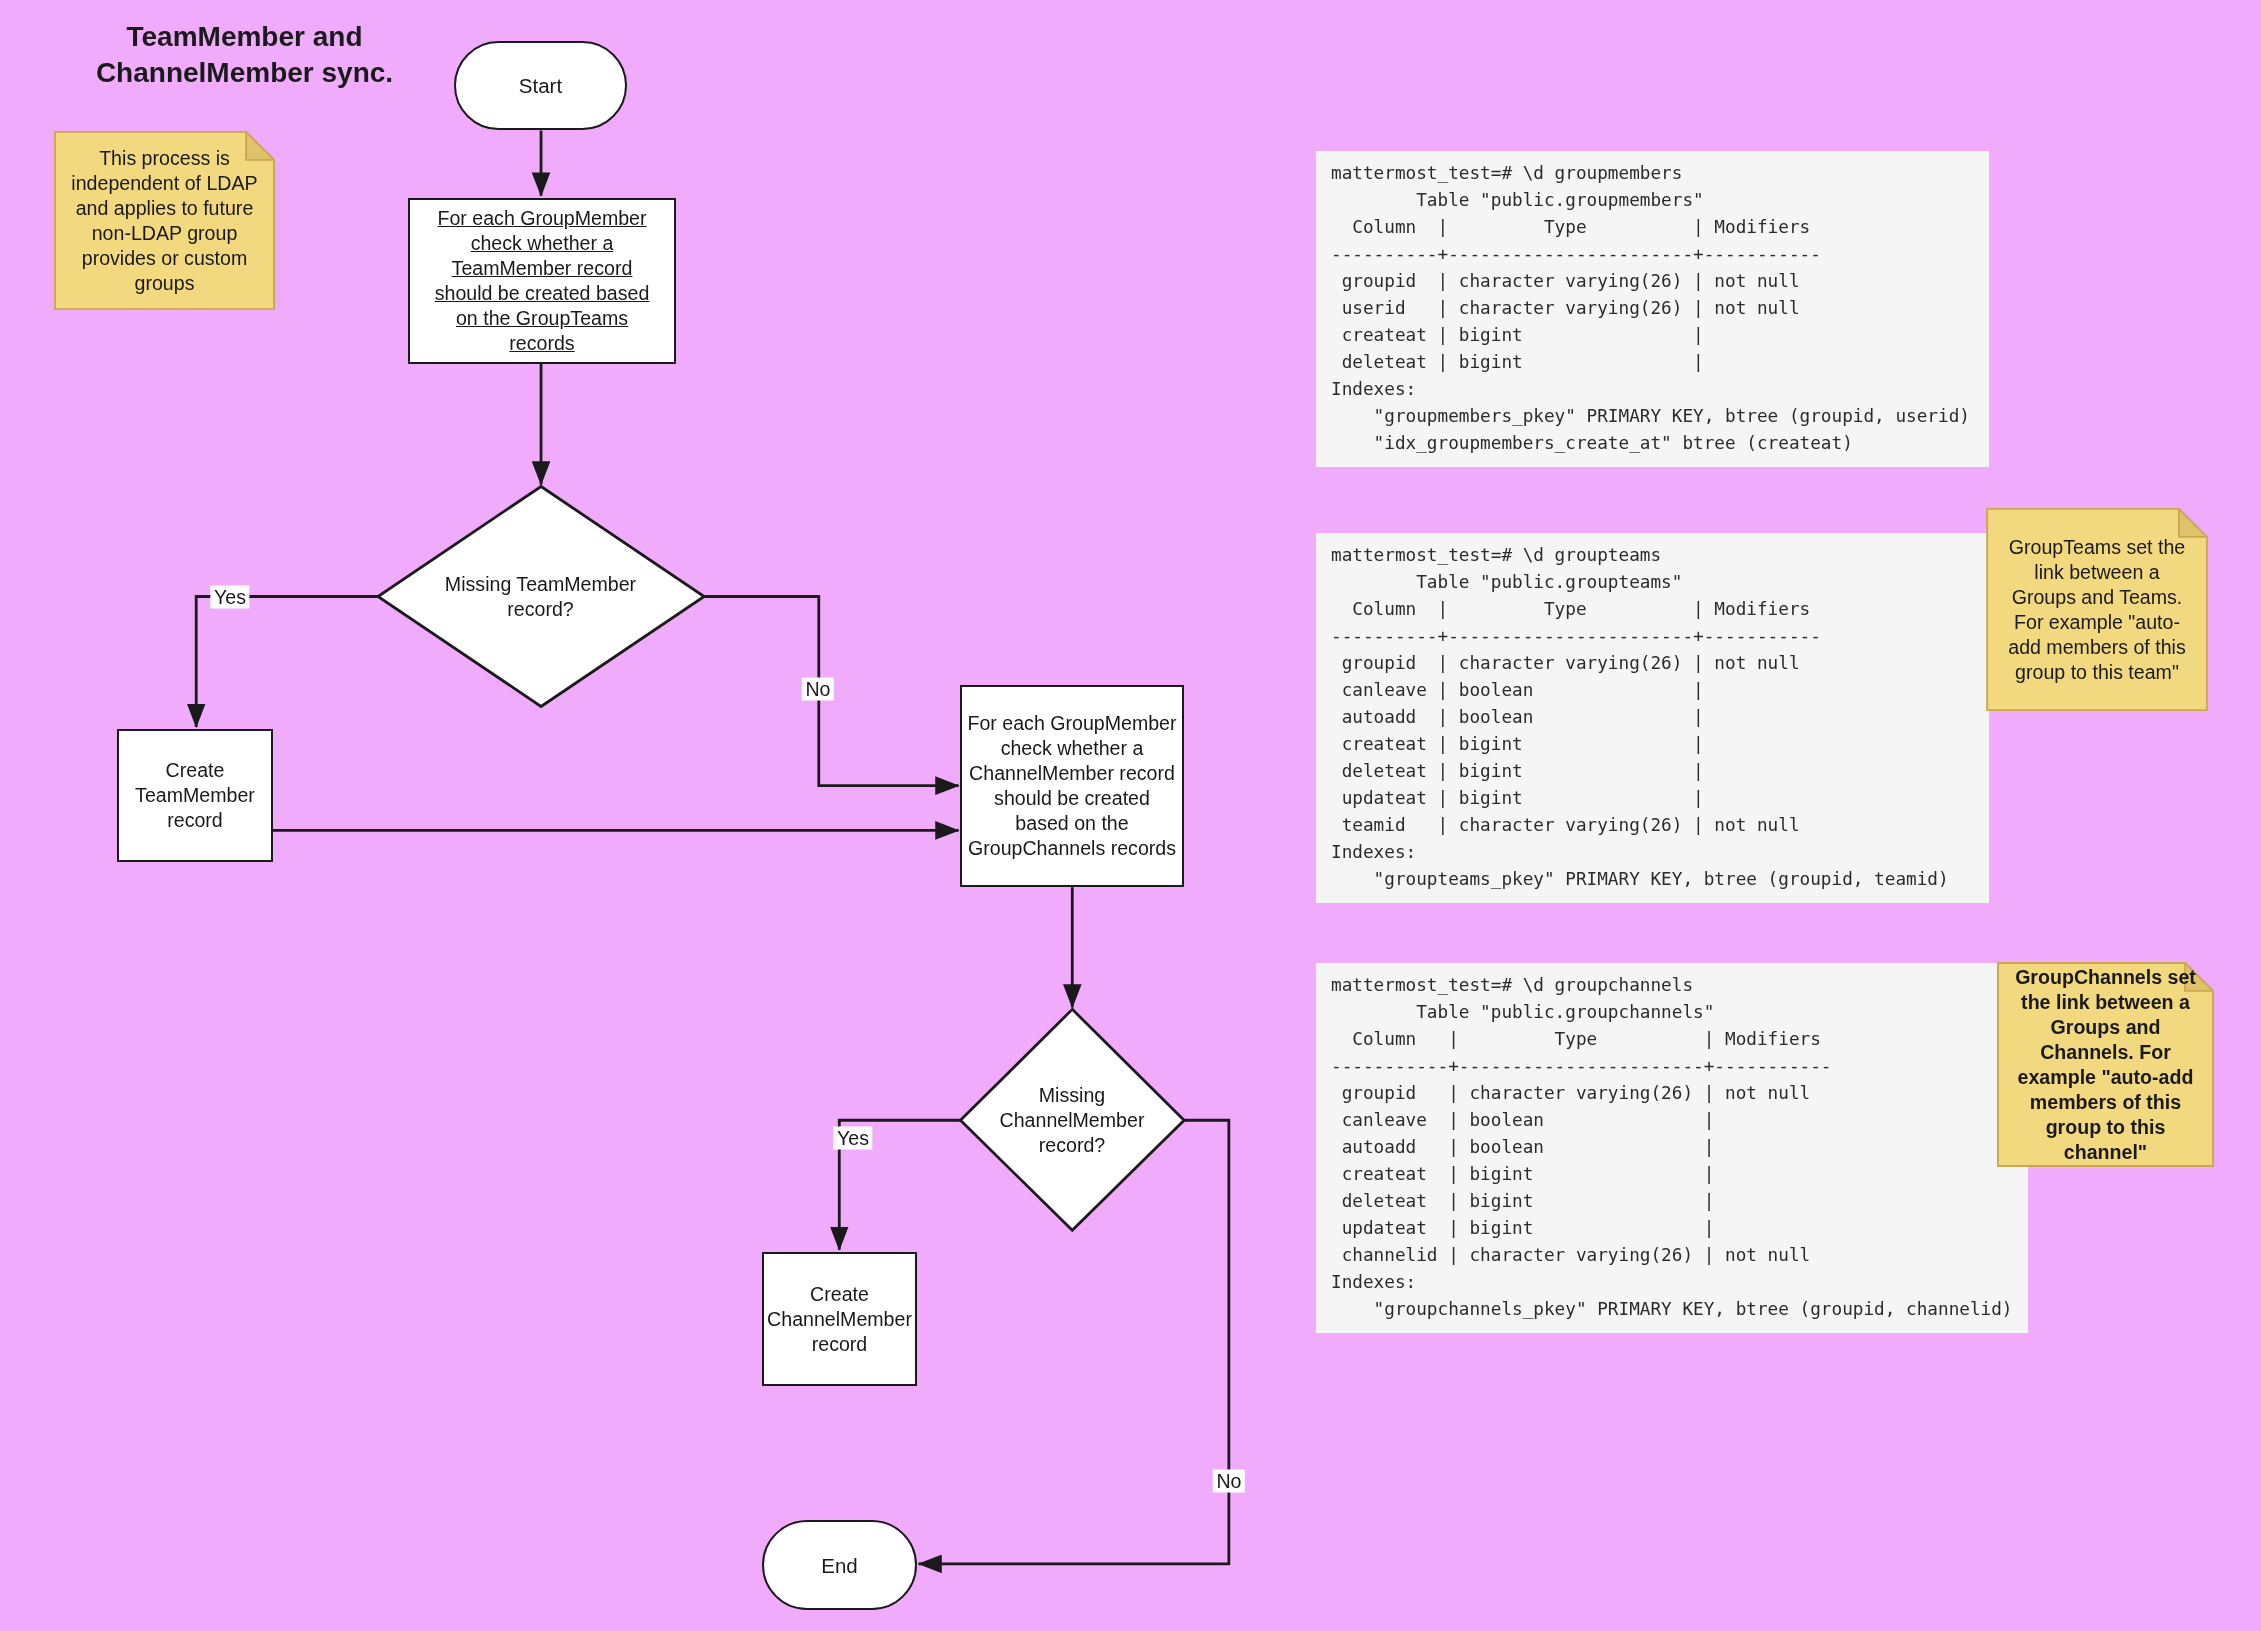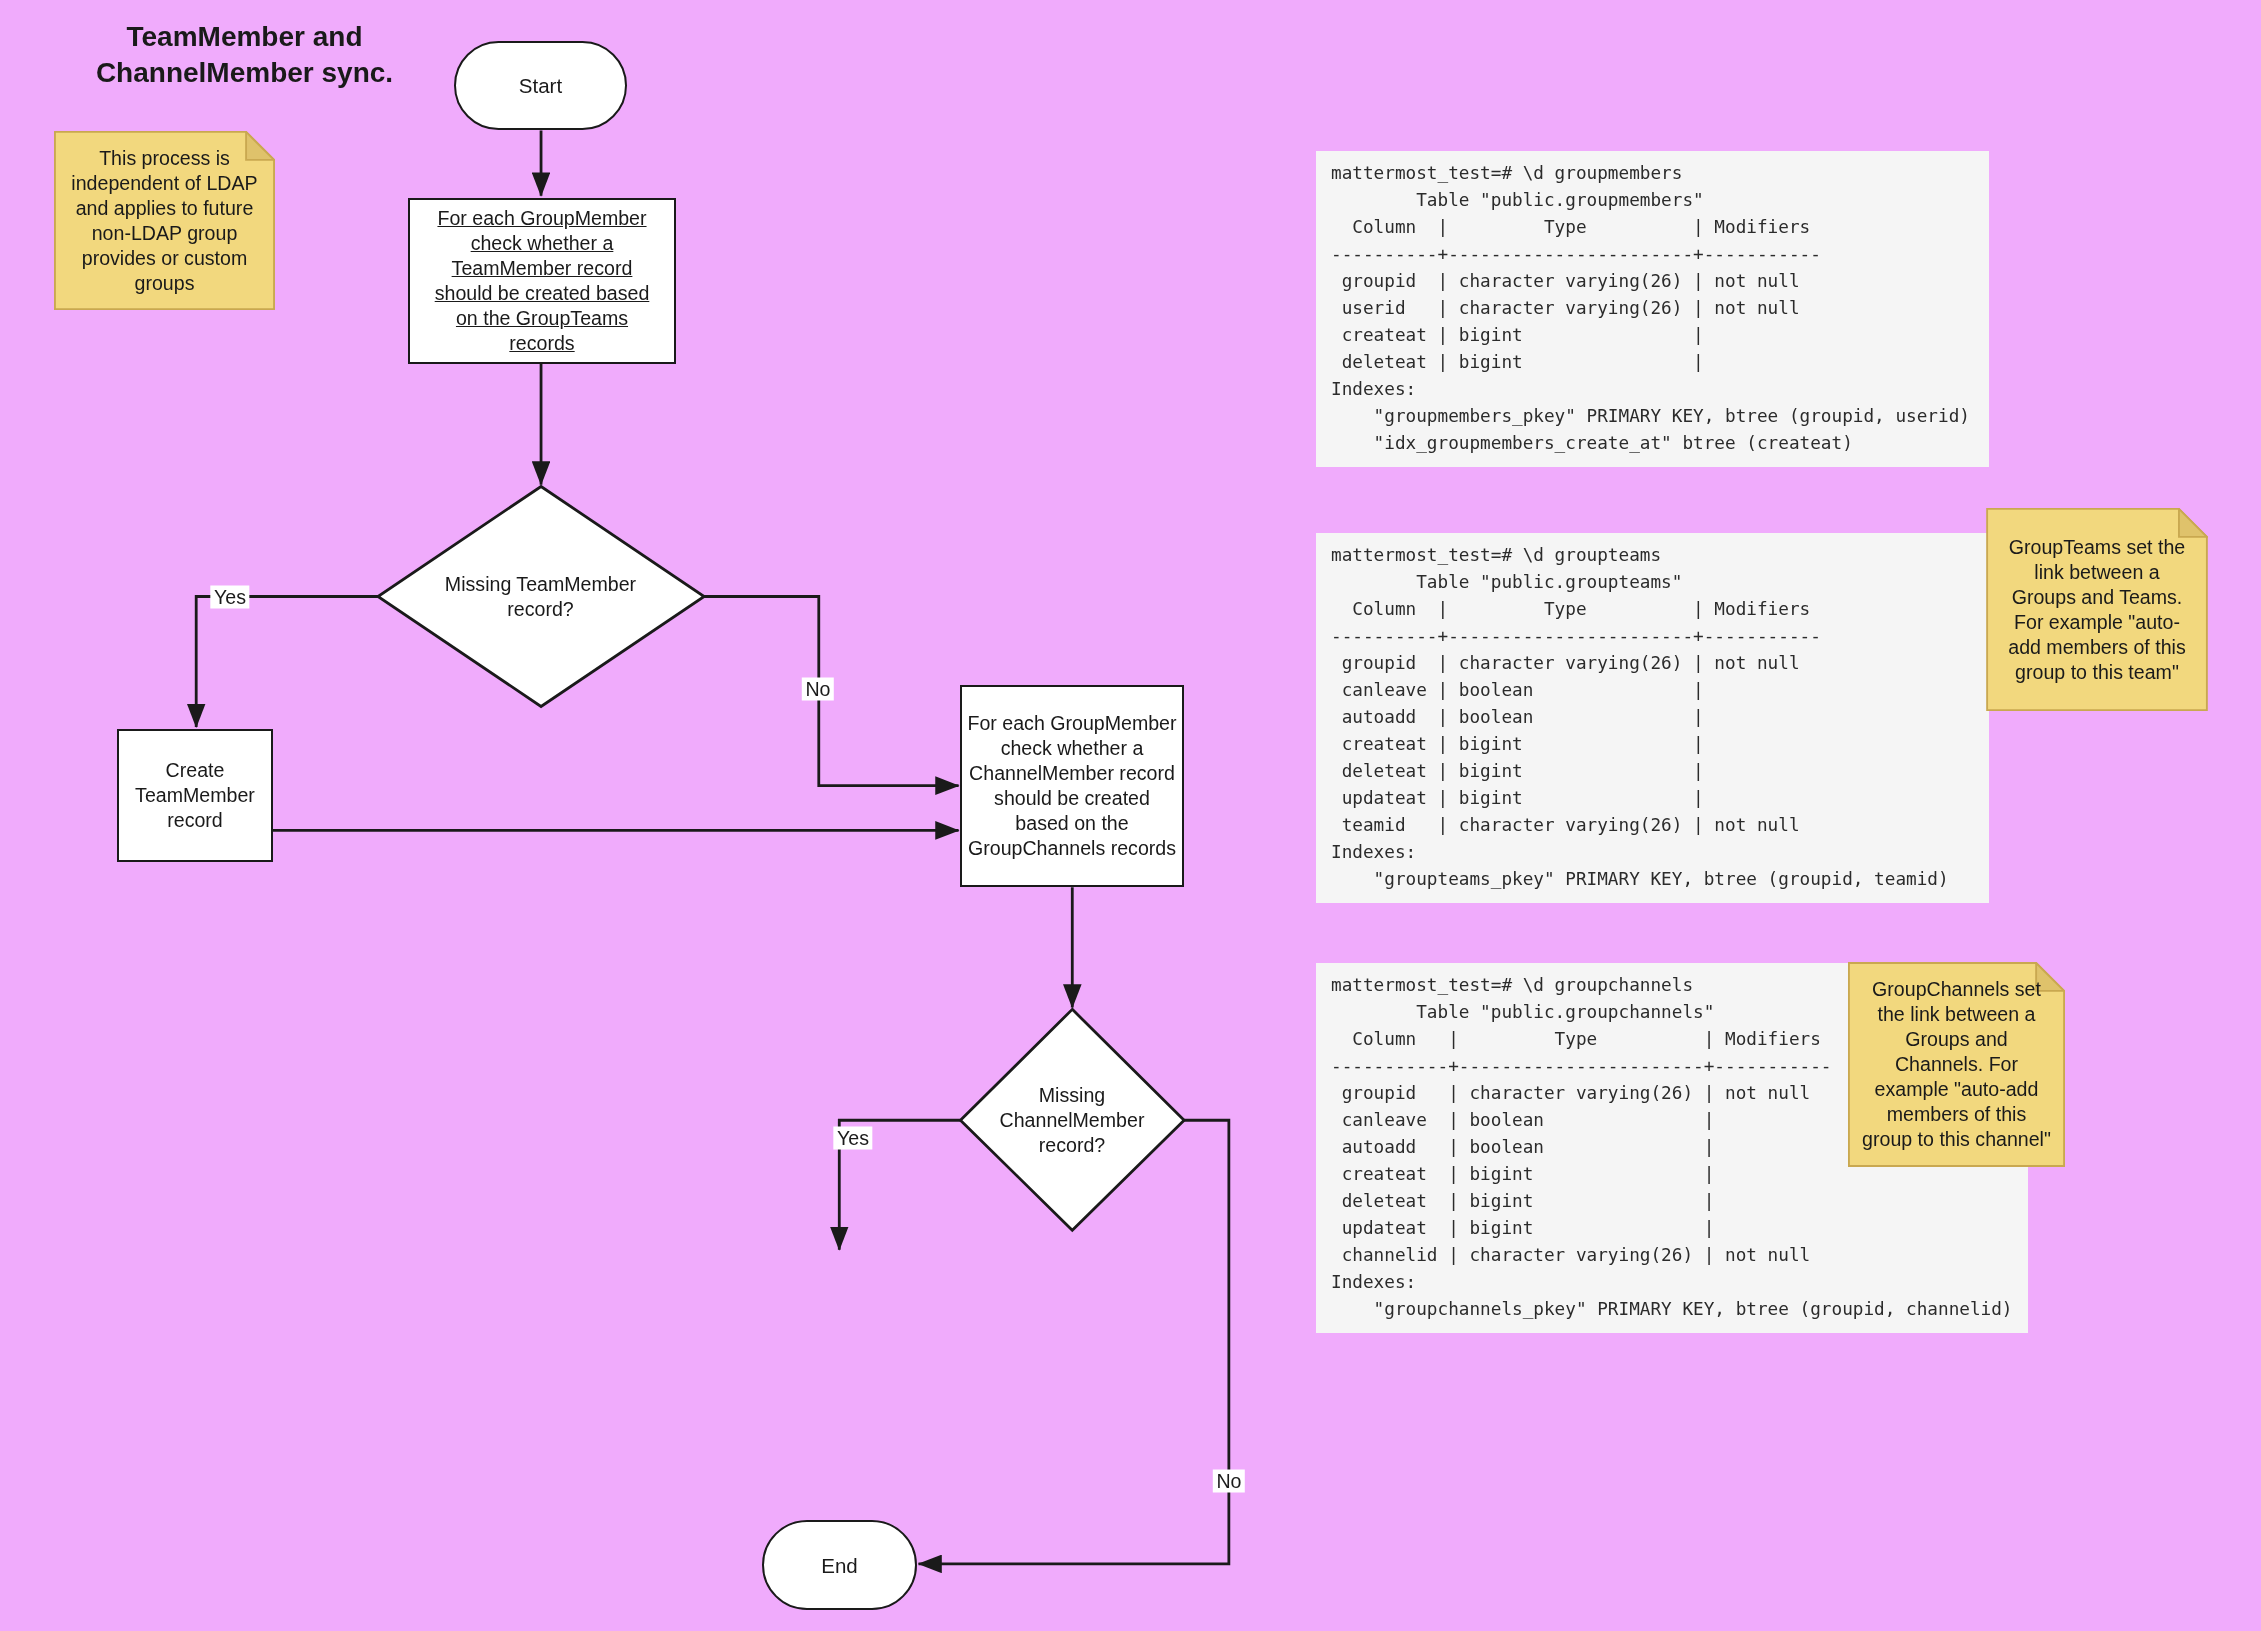--- a/index.html
+++ b/index.html
@@ -73,20 +73,23 @@
   <div class="shape" style="left:117px;top:729px;width:156px;height:133px;padding:0 14px;">
     <span>Create TeamMember record</span>
   </div>
 
   <div class="shape" style="left:960px;top:685px;width:224px;height:202px;padding:0 4px;">
     <span>For each GroupMember check whether a ChannelMember record should be created based on the GroupChannels records</span>
   </div>
 
   <div class="dtext" style="left:993px;top:1081px;width:158px;height:78px;">Missing ChannelMember record?</div>
 
+  <div class="shape" style="left:762px;top:1252px;width:155px;height:134px;padding:0 9.3px;">
+    <span>Create ChannelMember record</span>
+  </div>
 
   <div class="shape terminal" style="left:762px;top:1520px;width:155px;height:90px;">
     <span>End</span>
   </div>
 
   <div class="edge-label" style="left:230px;top:597px;">Yes</div>
   <div class="edge-label" style="left:818px;top:689px;">No</div>
   <div class="edge-label" style="left:853px;top:1138px;">Yes</div>
   <div class="edge-label" style="left:1229px;top:1481px;">No</div>
 
@@ -143,21 +146,21 @@
   </div>
 
   <div class="note" style="left:1986px;top:508px;width:222px;height:203px;">
     <svg width="222" height="203" viewBox="0 0 238 218">
       <path class="note-body" d="M1,1 L207,1 L237,31 L237,217 L1,217 Z" fill="#f2d87e" stroke="#c9a850" stroke-width="2"></path>
       <path class="note-fold" d="M207,1 L207,31 L237,31 Z" fill="#dfc26b" stroke="#c9a850" stroke-width="2"></path>
     </svg>
     <div class="note-text" style="padding:7.5px 17.7px;border-radius:9px;">GroupTeams set the link between a Groups and Teams. For example "auto-add members of this group to this team"</div>
   </div>
 
-  <div class="note" style="left:1848px;top:962px;width:217px;height:205px;">
+  <div class="note" style="left:1997px;top:962px;width:217px;height:205px;font-weight:bold;">
     <svg width="217" height="205" viewBox="0 0 233 220">
       <path class="note-body" d="M1,1 L202,1 L232,31 L232,219 L1,219 Z" fill="#f2d87e" stroke="#c9a850" stroke-width="2"></path>
       <path class="note-fold" d="M202,1 L202,31 L232,31 Z" fill="#dfc26b" stroke="#c9a850" stroke-width="2"></path>
     </svg>
     <div class="note-text" style="padding:7.5px 13px;">GroupChannels set the link between a Groups and Channels. For example "auto-add members of this group to this channel"</div>
   </div>
 
 </div>
 
 

